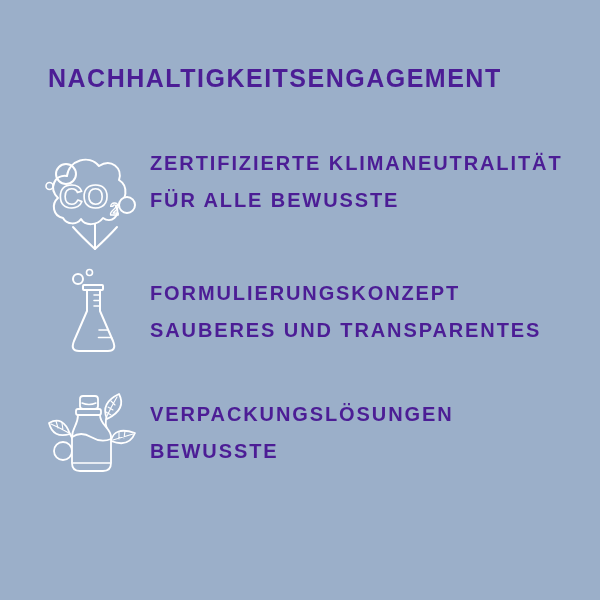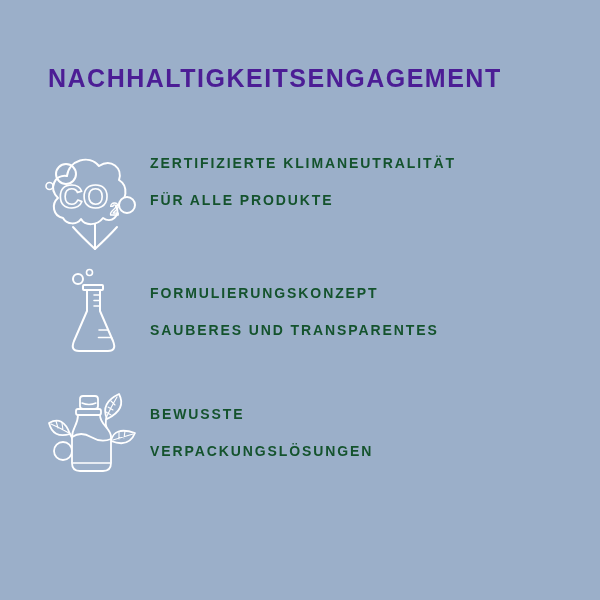--- a/index.html
+++ b/index.html
@@ -9,21 +9,21 @@
     font-family:"Liberation Sans", sans-serif;
   }
   .title{
     position:absolute;left:48px;top:56px;
     color:#4c1d95;font-weight:bold;font-size:25px;letter-spacing:1.5px;
     white-space:nowrap;
     margin-top:8px;
   }
   .item-text{
     position:absolute;left:150px;
-    color:#14532d;font-weight:bold;font-size:14px;
+    color:#4c1d95;font-weight:bold;font-size:20px;
     letter-spacing:1.9px;line-height:37px;white-space:nowrap;
   }
   .item-text .line{display:block;}
   .icon{position:absolute;}
   svg{display:block;}
   svg text{font-family:"Liberation Sans", sans-serif;font-weight:bold;}
 </style>
 </head>
 <body>
 
@@ -40,21 +40,21 @@
       <text x="67" y="67" font-size="16" stroke-width="1.3" fill="none">2</text>
       <circle cx="84" cy="57" r="8" fill="#9BAFC9"></circle>
       <circle cx="23" cy="26" r="10"></circle>
       <circle cx="6.5" cy="38" r="3.5" stroke-width="1.6"></circle>
       <path d="M52,76 L52,101"></path>
       <path d="M30,79 Q38,88 52,101 Q66,88 74,79"></path>
     </svg>
   </div>
   <div class="item-text" style="top:145px;">
     <span class="line">ZERTIFIZIERTE KLIMANEUTRALITÄT</span>
-    <span class="line">FÜR ALLE PRODUKTE</span>
+    <span class="line">FÜR ALLE BEWUSSTE</span>
   </div>
 
   <div class="icon" style="left:55px;top:267px;">
     <svg width="82" height="90" viewBox="0 0 82 90" fill="none" stroke="#FFFFFF" stroke-width="2" stroke-linecap="round" stroke-linejoin="round">
       <circle cx="23" cy="12" r="5"></circle>
       <circle cx="34.5" cy="5.5" r="3" stroke-width="1.6"></circle>
       <rect x="28" y="18" width="20" height="5" rx="1"></rect>
       <path d="M32,23 L32,44 L19,74 Q15,84 24,84 L53,84 Q62,84 58,74 L45,44 L45,23"></path>
       <path d="M45,28 h-6 M45,33.5 h-6 M45,39 h-6" stroke-width="1.6"></path>
       <path d="M53,63 h-9 M56.5,70.5 h-13" stroke-width="1.6"></path>
@@ -82,17 +82,17 @@
       <path fill="#9BAFC9" d="M33,24 C33,34 27,37 27,46 L27,72 Q27,80 35,80 L58,80 Q66,80 66,72
                L66,46 C66,37 55,34 55,24 Z"></path>
       <path d="M27,46 Q36,40 46,46 Q56,52 66,48"></path>
       <path d="M28,72 L65,72" stroke-width="1.4"></path>
       <rect x="31" y="18" width="25" height="6" rx="2" fill="#9BAFC9"></rect>
       <rect x="35" y="5" width="18" height="13" rx="3" fill="#9BAFC9"></rect>
       <path d="M37,12 Q44,15 51,12" stroke-width="1.4"></path>
     </svg>
   </div>
   <div class="item-text" style="top:396px;">
+    <span class="line">VERPACKUNGSLÖSUNGEN</span>
     <span class="line">BEWUSSTE</span>
-    <span class="line">VERPACKUNGSLÖSUNGEN</span>
   </div>
 
 </div>
 
 </body></html>

